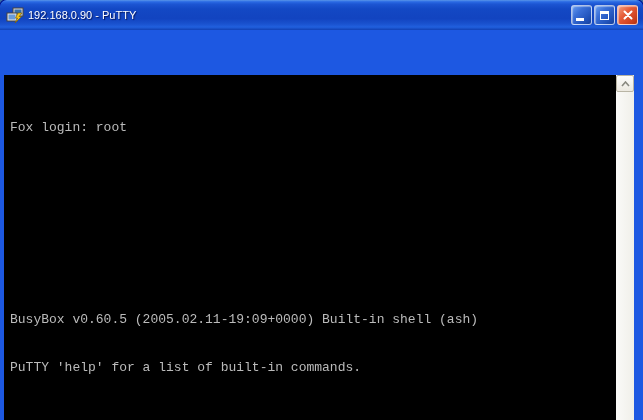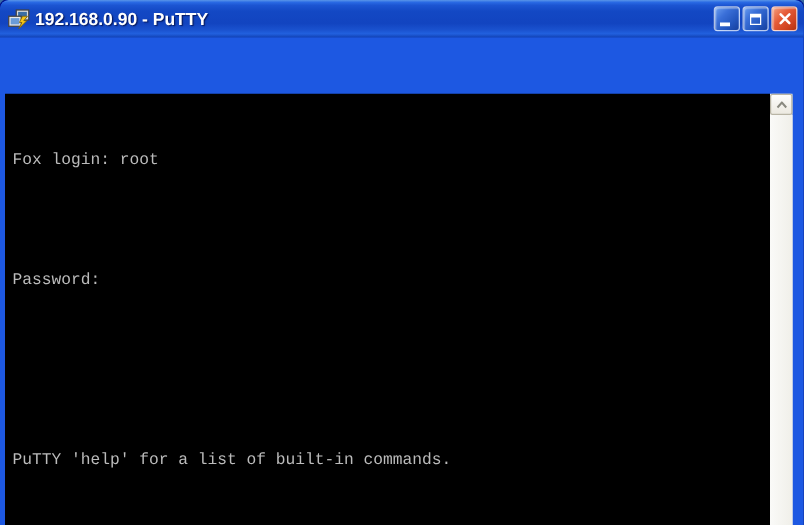--- a/index.html
+++ b/index.html
@@ -14,21 +14,21 @@
   }
   
   .titlebar{
     height:30px;display:flex;align-items:center;
     padding:0 5px 0 6px;
     background:linear-gradient(180deg,#5a96e8 0%,#2a6ae4 6%,#1c55d2 14%,#1348c4 30%,#1244c0 62%,#1a52cf 80%,#2160de 90%,#1141b4 100%);
     border-radius:7px 7px 0 0;
   }
   .title-icon{width:18px;height:17px;margin-right:4px;flex:0 0 auto;}
   .title-text{
-    color:#fff;font-size:14px;font-weight:bold;
+    color:#fff;font-size:11px;font-weight:normal;
     text-shadow:1px 1px 1px rgba(0,10,60,.75);
     flex:1 1 auto;white-space:nowrap;overflow:hidden;
   }
   .win-buttons{display:flex;gap:2px;flex:0 0 auto;}
   .win-btn{
     width:21px;height:20px;border-radius:3px;
     border:1px solid rgba(255,255,255,.65);
     display:flex;align-items:center;justify-content:center;
     padding:0;cursor:default;position:relative;
   }
@@ -102,23 +102,23 @@
         </svg>
       </button>
     </div>
   </div>
 
   <div class="client">
 
     <div class="terminal">
       <div class="trow"><span>Fox login: root</span></div>
       <div class="trow"></div>
-      <div class="trow"><span>Password:</span></div>
       <div class="trow"></div>
       <div class="trow"></div>
+      <div class="trow"><span>BusyBox v0.60.5 (2005.02.11-19:09+0000) Built-in shell (ash)</span></div>
       <div class="trow"><span>PuTTY 'help' for a list of built-in commands.</span></div>
       
       
 
       
       
       
       
       
       

